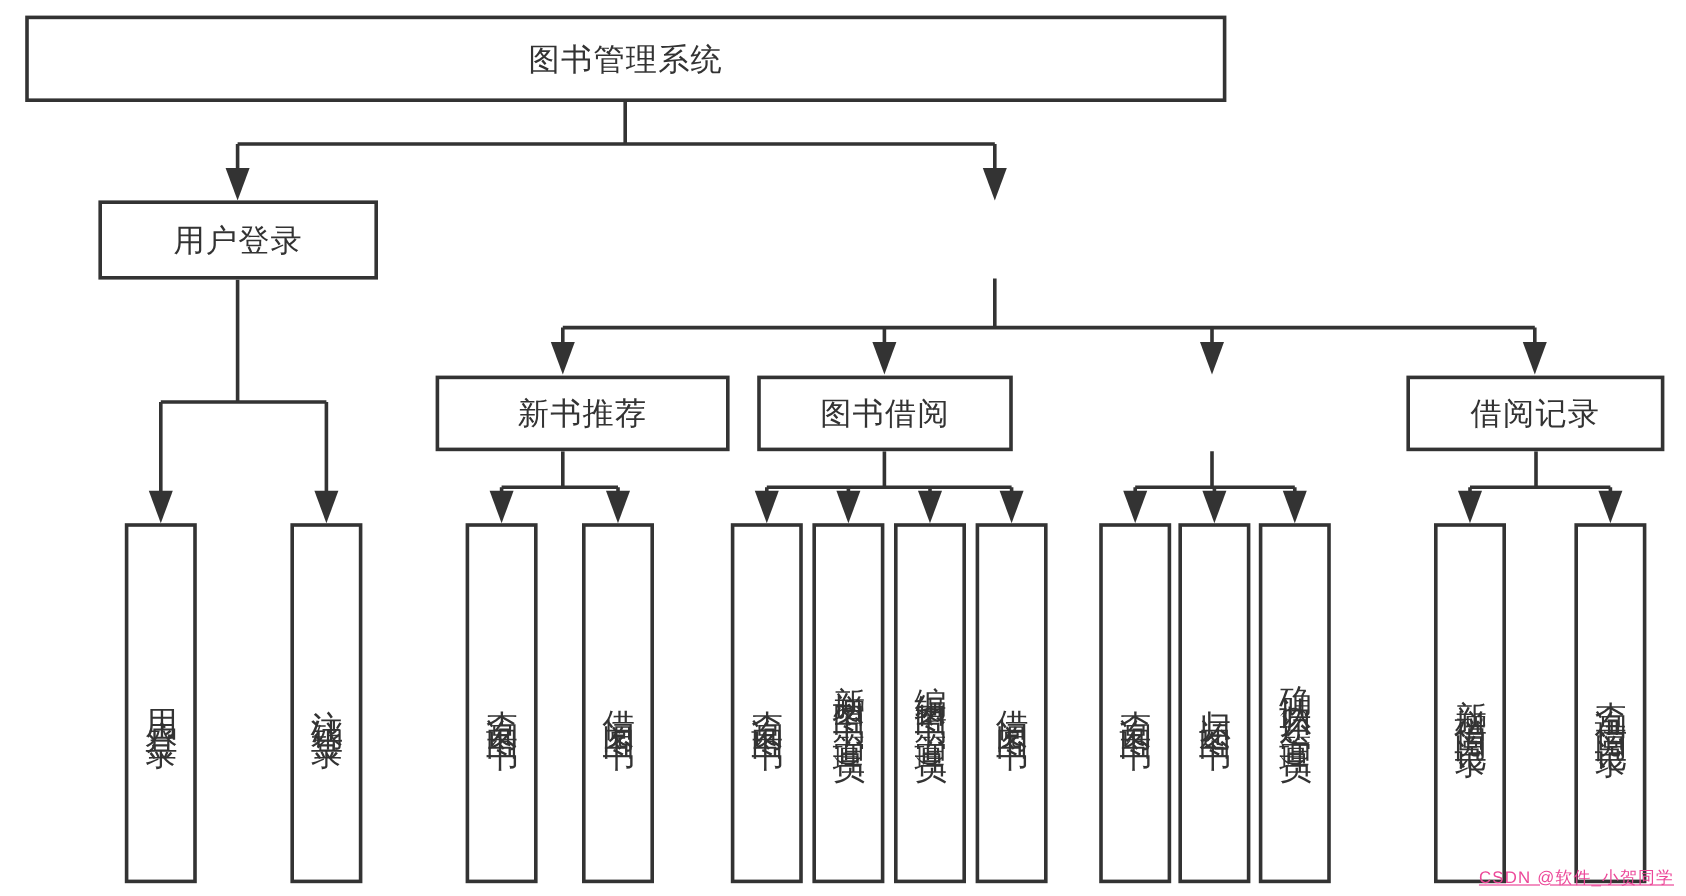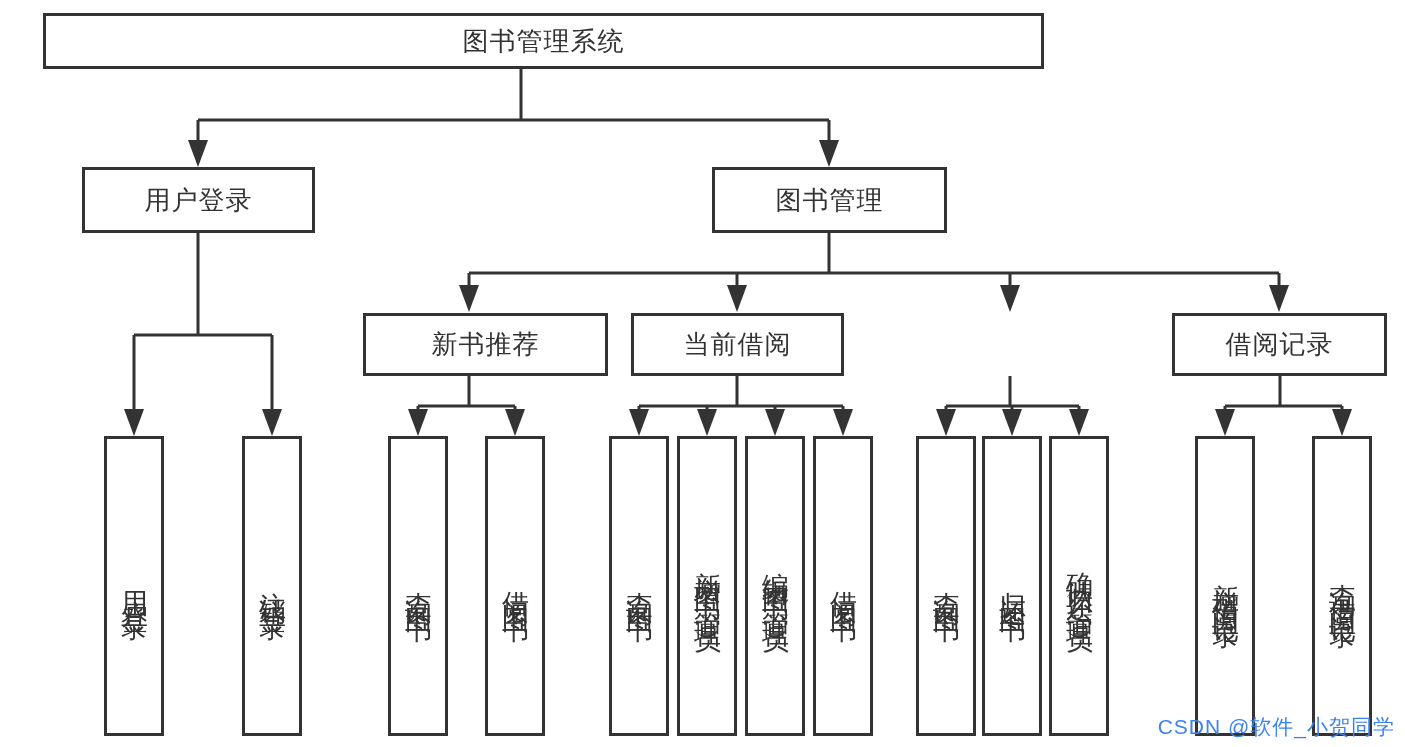--- a/index.html
+++ b/index.html
@@ -10,21 +10,21 @@
     position:absolute;box-sizing:border-box;background:#ffffff;
     border:3px solid #333333;display:flex;align-items:center;justify-content:center;
     font-size:26px;color:#333333;letter-spacing:1px;white-space:nowrap;
   }
   .leaf .label{
     writing-mode:vertical-rl;text-orientation:mixed;
     font-size:27px;letter-spacing:8px;line-height:1;white-space:normal;
   }
   .watermark{
     position:absolute;right:10px;bottom:6px;
-    font-size:21px;color:#3b82f6;letter-spacing:1px;
+    font-size:14px;color:#ec4899;letter-spacing:1px;text-decoration:underline;
   }
 </style>
 </head>
 <body>
 
 <div class="canvas">
 
   <svg class="edges" width="1405" height="747" viewBox="0 0 1405 747" xmlns="http://www.w3.org/2000/svg">
     <g stroke="#333333" stroke-width="3" fill="none">
 
@@ -58,36 +58,33 @@
       <polygon points="765,409 785,409 775,436"></polygon>
       <polygon points="833,409 853,409 843,436"></polygon>
       <polygon points="936,409 956,409 946,436"></polygon>
       <polygon points="1002,409 1022,409 1012,436"></polygon>
       <polygon points="1069,409 1089,409 1079,436"></polygon>
       <polygon points="1215,409 1235,409 1225,436"></polygon>
       <polygon points="1332,409 1352,409 1342,436"></polygon>
     </g>
   </svg>
 
-  <div class="node" style="left:21px;top:13px;width:1001px;height:56px;margin-left:22px;">
+  <div class="node" style="left:21px;top:13px;width:1001px;height:72px;">
     <span class="label">图书管理系统</span>
   </div>
 
   <div class="node" style="left:82px;top:167px;width:233px;height:66px;">
     <span class="label">用户登录</span>
   </div>
-  <div class="node" style="left:712px;top:167px;width:235px;height:66px;">
-    <span class="label">图书管理</span>
-  </div>
 
   <div class="node" style="left:363px;top:313px;width:245px;height:63px;">
     <span class="label">新书推荐</span>
   </div>
   <div class="node" style="left:631px;top:313px;width:213px;height:63px;">
-    <span class="label">当前借阅</span>
+    <span class="label">图书借阅</span>
   </div>
   <div class="node" style="left:1172px;top:313px;width:215px;height:63px;">
     <span class="label">借阅记录</span>
   </div>
 
   <div class="node leaf" style="left:104px;top:436px;width:60px;height:300px;">
     <span class="label">用户登录</span>
   </div>
   <div class="node leaf" style="left:242px;top:436px;width:60px;height:300px;">
     <span class="label">注销登录</span>

